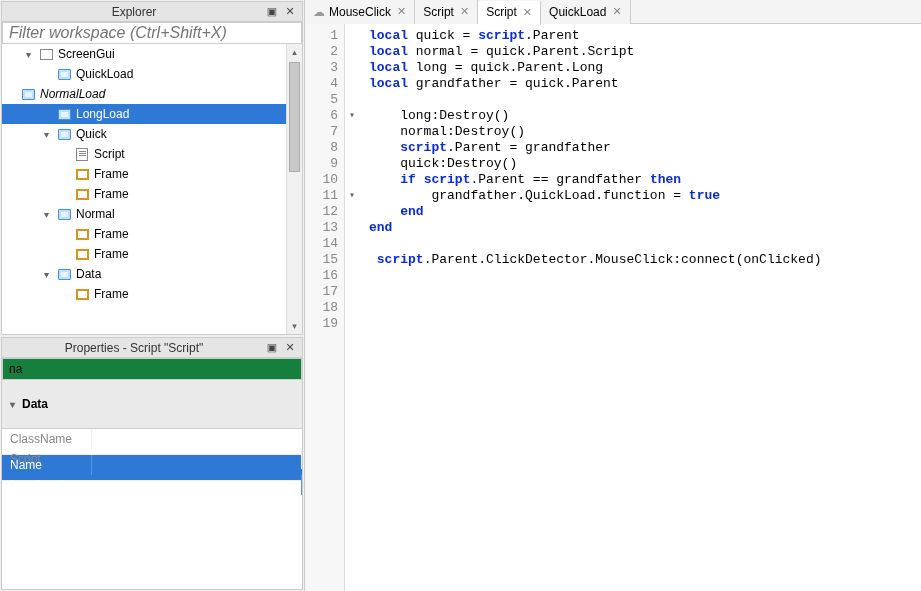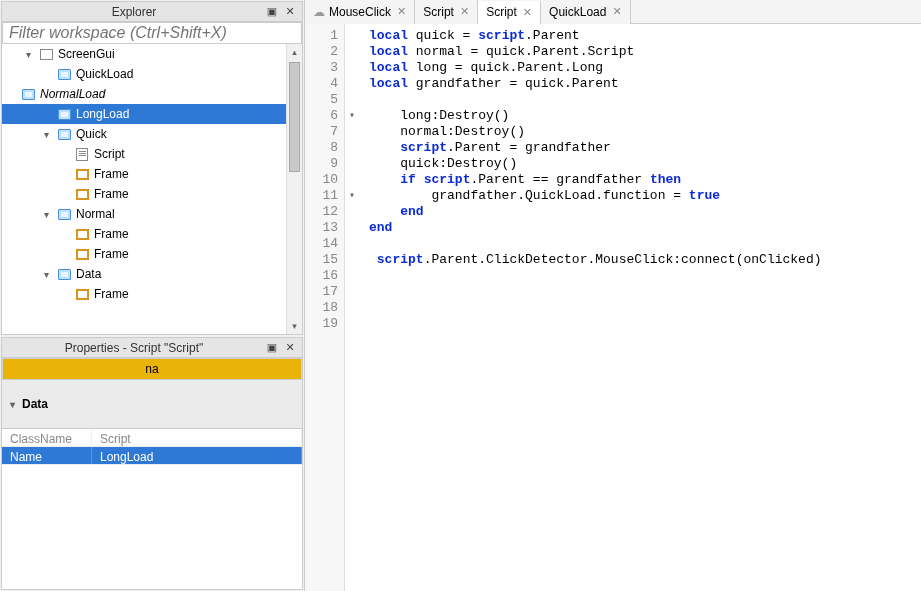--- a/index.html
+++ b/index.html
@@ -18,25 +18,25 @@
 .tree-row.sel { background: #2e78d6; color: #fff; }
 .caret { width: 12px; font-size: 10px; color: #666; }
 .tree-row.sel .caret { color: #fff; }
 .icon { width: 16px; height: 14px; margin-right: 4px; display: inline-flex; align-items: center; justify-content: center; }
 .ic-gui { border: 1px solid #888; background: #fff; width: 13px; height: 11px; }
 .ic-txt { width: 13px; height: 11px; background:#bde0ff; border:1px solid #4a90d9; border-radius:1px; position:relative; }
 .ic-txt::after{content:"";position:absolute;left:2px;top:2px;right:2px;bottom:2px;background:#e8f4ff;}
 .ic-script { width: 12px; height: 13px; background: #fff; border: 1px solid #888; position: relative; }
 .ic-script::before { content:""; position:absolute; left:2px; top:2px; width:7px; height:1px; background:#888; box-shadow:0 2px #888,0 4px #888; }
 .ic-frame { width: 13px; height: 11px; border: 2px solid #d8941f; background: #fff; }
-.prop-filter { width: 100%; height: 22px; border: 1px solid #ccc; padding: 2px 6px; font-size: 12px; background: #eab308; text-align: center; }
+.prop-filter { width: 100%; height: 22px; border: 1px solid #ccc; padding: 2px 6px; font-size: 12px; background: #15803d; }
 .prop-section { background: #eaeaea; border-bottom: 1px solid #ccc; padding: 17px 8px; font-weight: bold; }
 .prop-section .caret { display:inline-block; width:12px; }
 .prop-grid { background: #fff; flex:1; }
-.prop-row { display: flex; height: 18px; border-bottom: 1px solid #eee; }
+.prop-row { display: flex; height: 26px; border-bottom: 1px solid #eee; flex-direction: column; }
 .prop-cell { padding: 3px 8px; border-right: 1px solid #eee; }
 .prop-cell.name { width: 90px; }
 .prop-cell.val { flex: 1; }
 .prop-row.hdr .prop-cell { color: #888; }
 .prop-row.sel { background: #2e78d6; color: #fff; }
 .prop-row.sel .prop-cell { border-right-color: #5a96de; }
 .right-panel { flex: 1; display: flex; flex-direction: column; background: #fff; }
 .tabs { display: flex; height: 24px; background: #f4f4f4; border-bottom: 1px solid #ccc; align-items:center; }
 .tab { display: flex; align-items: center; padding: 0 8px; height: 24px; border-right: 1px solid #ccc; background: #f4f4f4; cursor: pointer; gap:4px; }
 .tab.active { background: #fff; border-bottom: 1px solid #fff; position: relative; top: 1px; }

